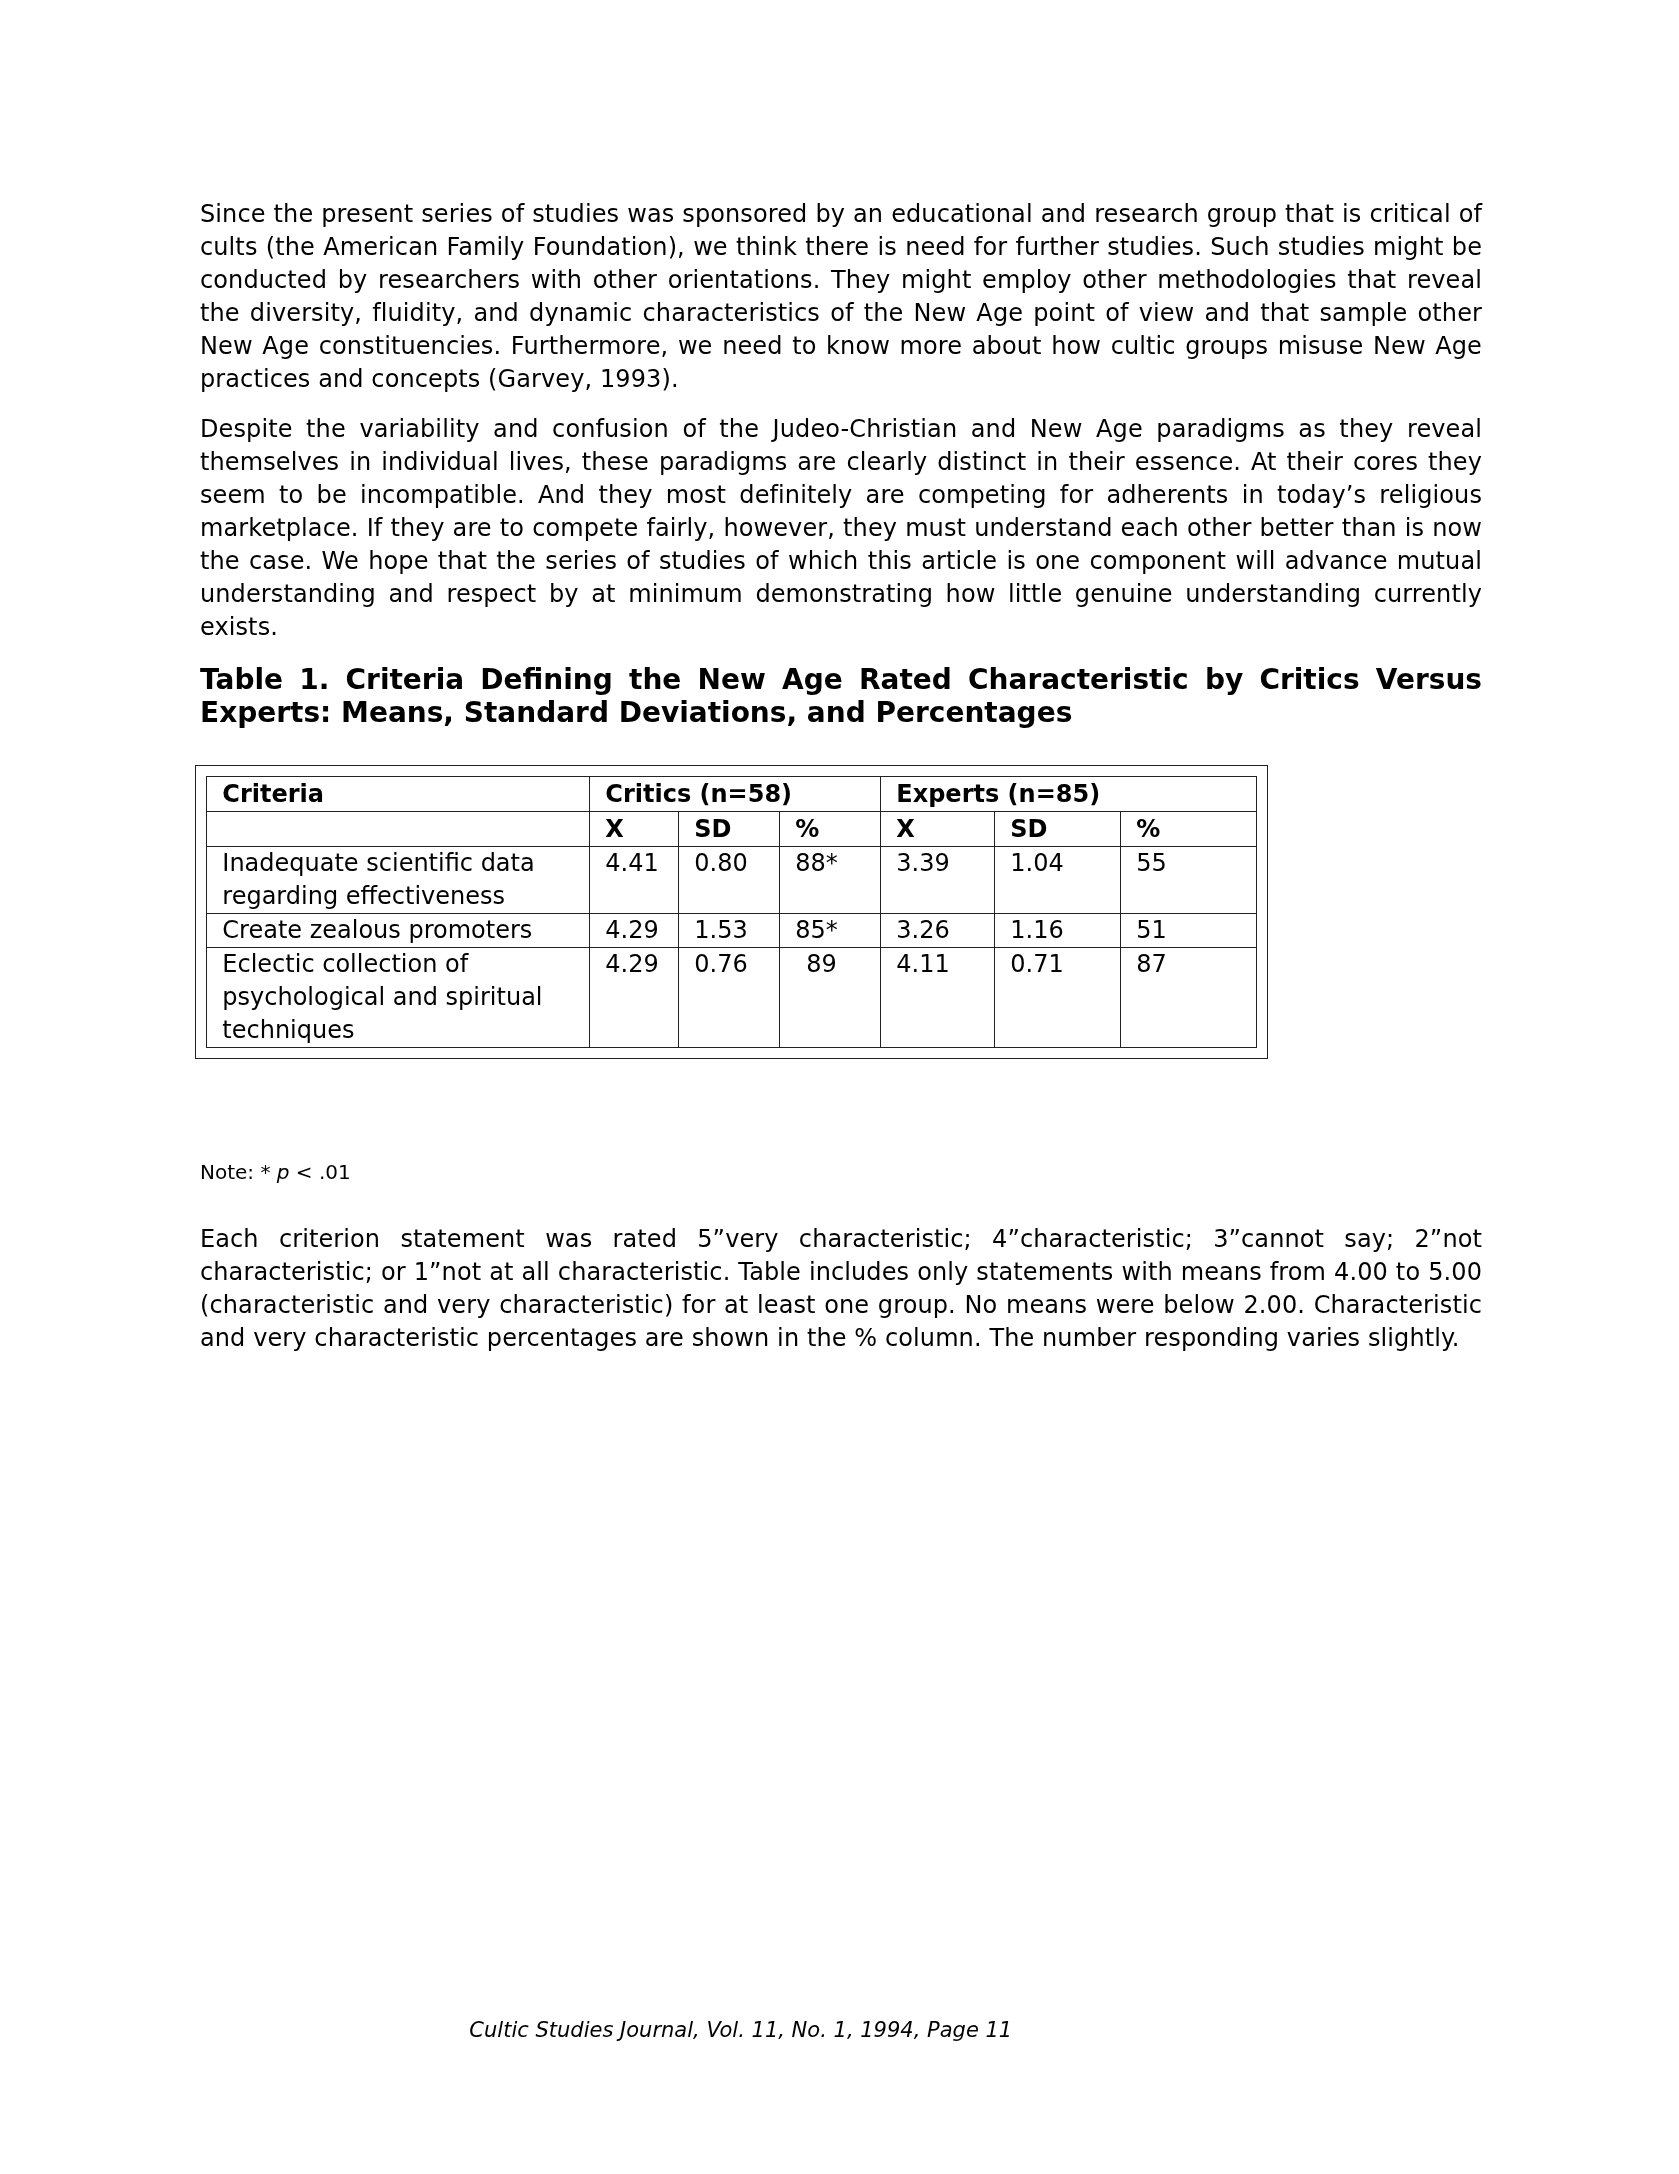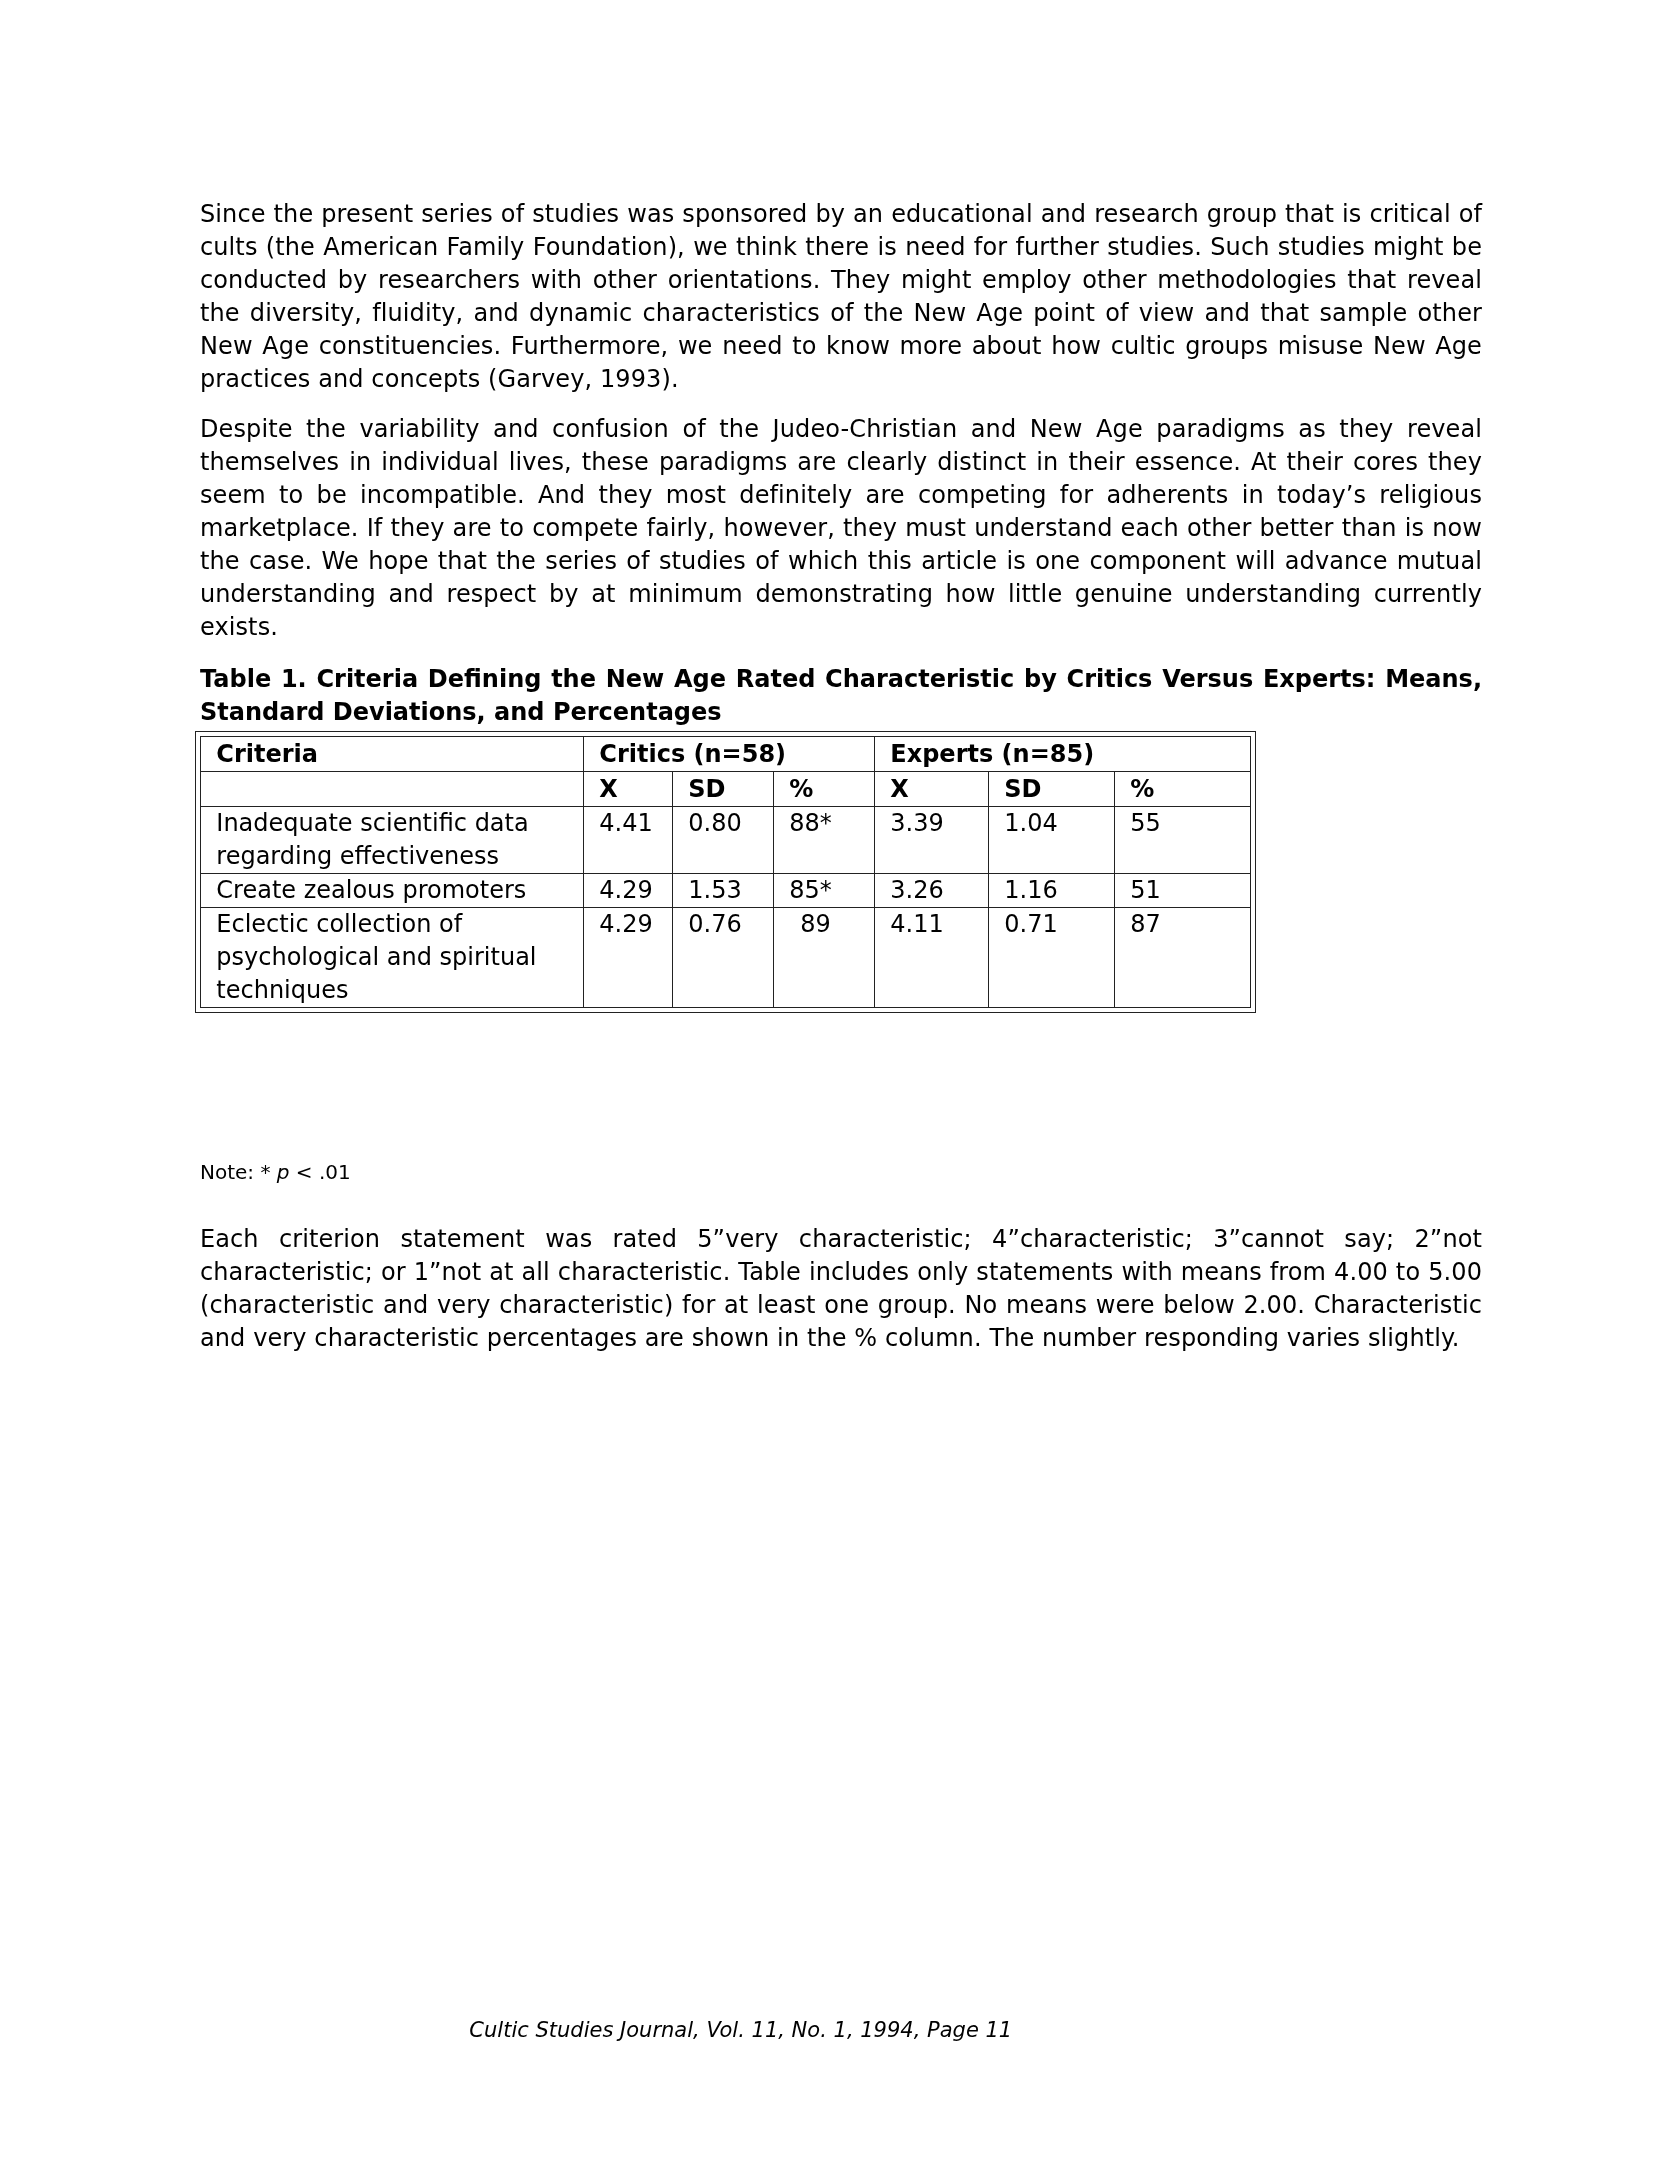--- a/index.html
+++ b/index.html
@@ -30,32 +30,32 @@
       text-align: justify;
       letter-spacing: 0.1px;
     }
     .para-1 { top: 198px; }
     .para-2 { top: 413px; }
     .table-title {
       position: absolute;
       left: 0;
       top: 663px;
       width: 1282px;
-      font-size: 24px;
+      font-size: 28px;
       line-height: 33px;
       font-weight: bold;
       text-align: justify;
       text-align-last: left;
     }
     .table-wrap {
       position: absolute;
       left: -4.7px;
-      top: 731px;
+      top: 765px;
       border: 1.4px solid #222;
-      padding: 4px;
+      padding: 10px;
     }
     table.data {
       border-collapse: collapse;
       font-size: 24px;
       line-height: 33px;
     }
     table.data td, table.data th {
       border: 1.9px solid #222;
       padding: 0 7.5px 0 15px;
       vertical-align: top;

